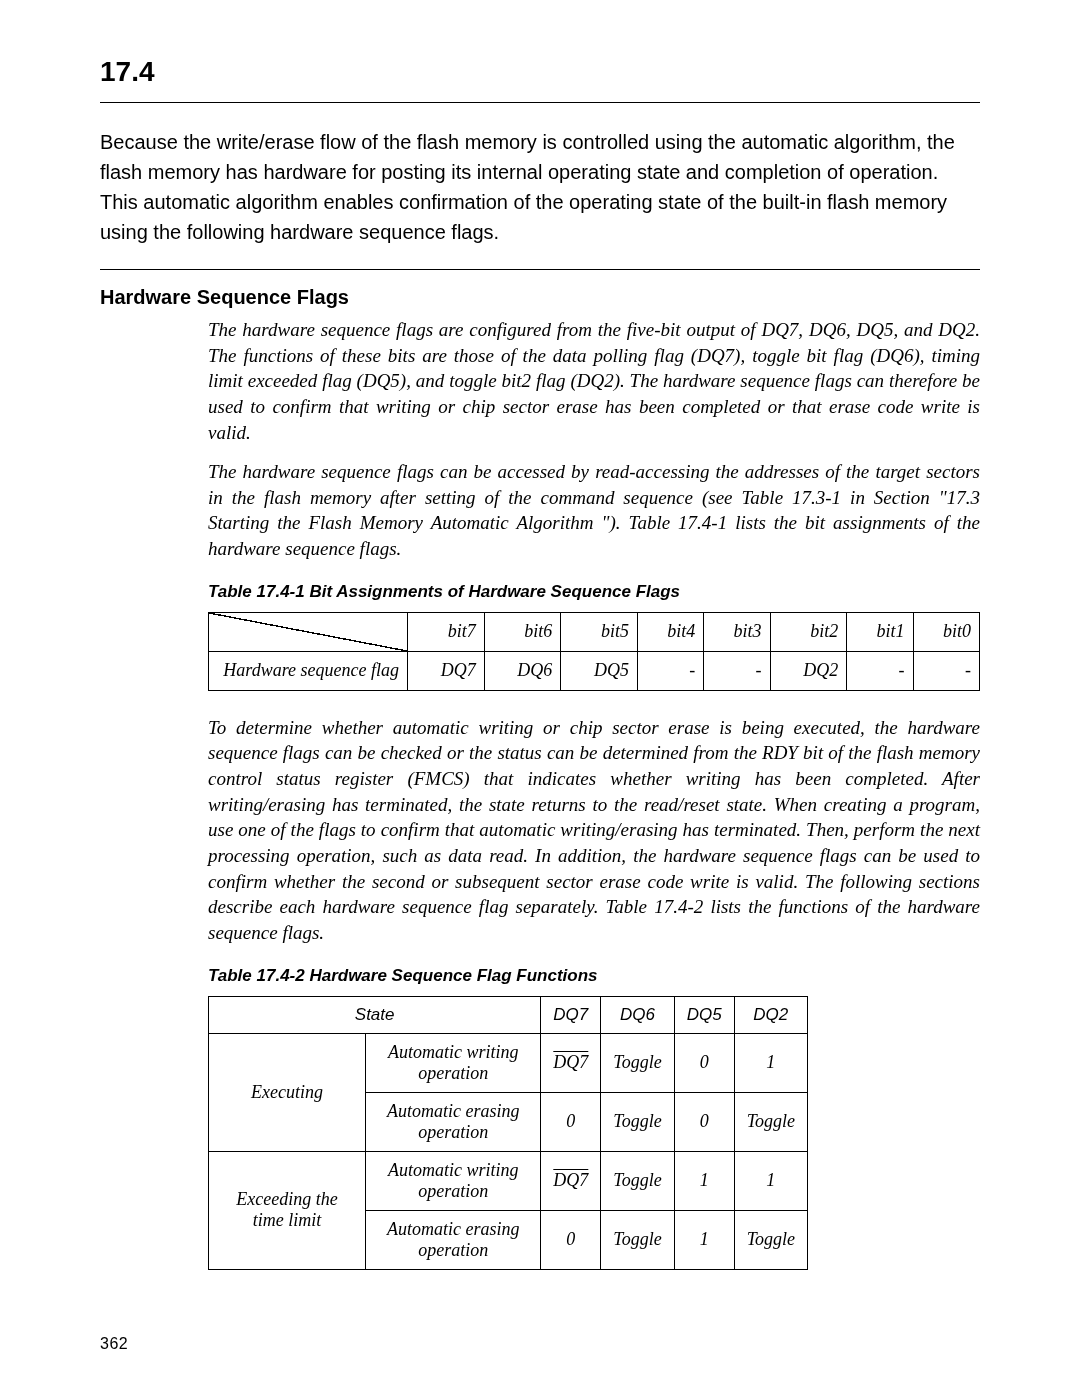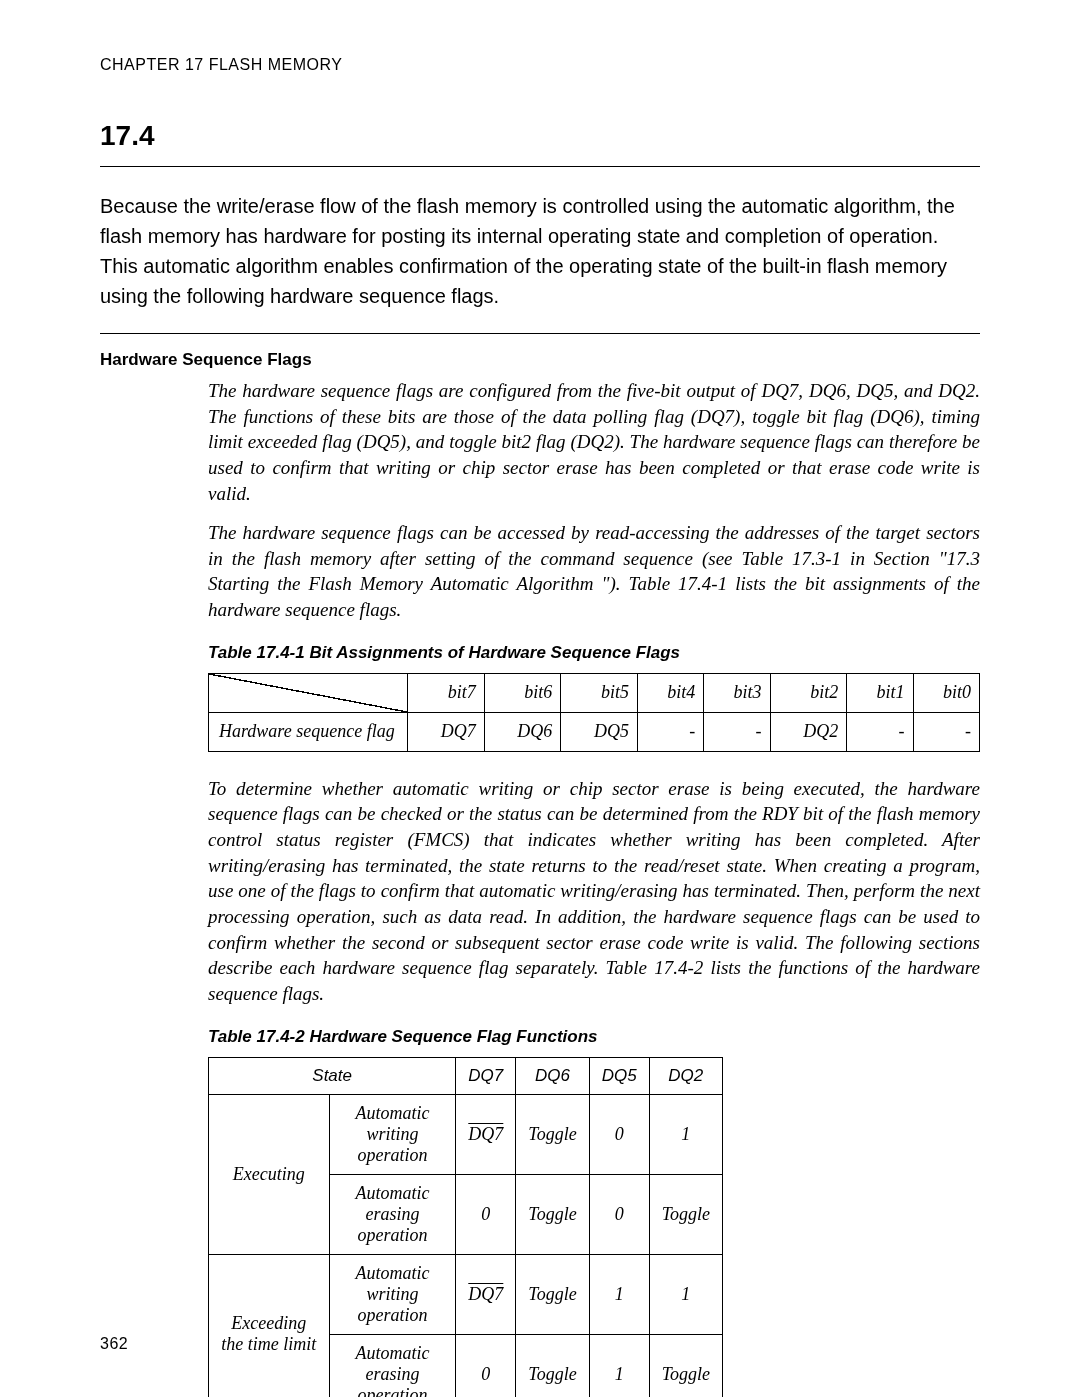--- a/index.html
+++ b/index.html
@@ -39,21 +39,21 @@
     border-top: 1.5px solid #000;
     margin: 22px 0 16px 0;
   }
   .intro {
     font-weight: 400;
     font-size: 20px;
     line-height: 1.5;
   }
   .subhead {
     font-weight: 700;
-    font-size: 17px;
+    font-size: 20px;
     margin-top: 0;
     margin-bottom: 8px;
   }
   .indent-block {
     margin-left: 108px;
     font-style: italic;
   }
   .body-text {
     font-family: "Times New Roman", Times, serif;
     font-size: 19px;
@@ -75,21 +75,21 @@
   table.t1 {
     width: 100%;
   }
   table.t1 th, table.t1 td {
     border: 1.2px solid #000;
     padding: 6px 8px;
     text-align: right;
     height: 26px;
   }
   table.t1 td:first-child, table.t1 th:first-child {
-    text-align: left;
+    text-align: right;
     padding-left: 10px;
   }
   table.t1 th {
     font-weight: 400;
   }
   
   .diag {
     position: relative;
   }
   .diag::after {
@@ -97,21 +97,21 @@
     position: absolute;
     left: 0; top: 0; right: 0; bottom: 0;
     background: linear-gradient(to top right,
        transparent calc(50% - 0.7px),
        #000 calc(50% - 0.7px),
        #000 calc(50% + 0.7px),
        transparent calc(50% + 0.7px));
     pointer-events: none;
   }
   table.t2 {
-    width: 515px;
+    width: 600px;
   }
   table.t2 th, table.t2 td {
     border: 1.2px solid #000;
     padding: 8px 12px;
     text-align: center;
   }
   table.t2 th {
     font-weight: 400;
     font-family: "Helvetica Neue", Helvetica, Arial, sans-serif;
     font-size: 17px;
@@ -130,21 +130,20 @@
     left: 100px;
     font-size: 16px;
     letter-spacing: 0.5px;
   }
 </style>
 </head>
 <body>
 
 <div class="page">
 
-  <div class="running-head">CHAPTER 17  FLASH MEMORY</div>
 
   <div class="section-heading">
     <span>17.4</span>
   </div>
   <hr class="rule">
 
   <p class="intro">Because the write/erase flow of the flash memory is controlled using the automatic algorithm, the flash memory has hardware for posting its internal operating state and completion of operation. This automatic algorithm enables confirmation of the operating state of the built-in flash memory using the following hardware sequence flags.</p>
 
   <hr class="rule2">
 

